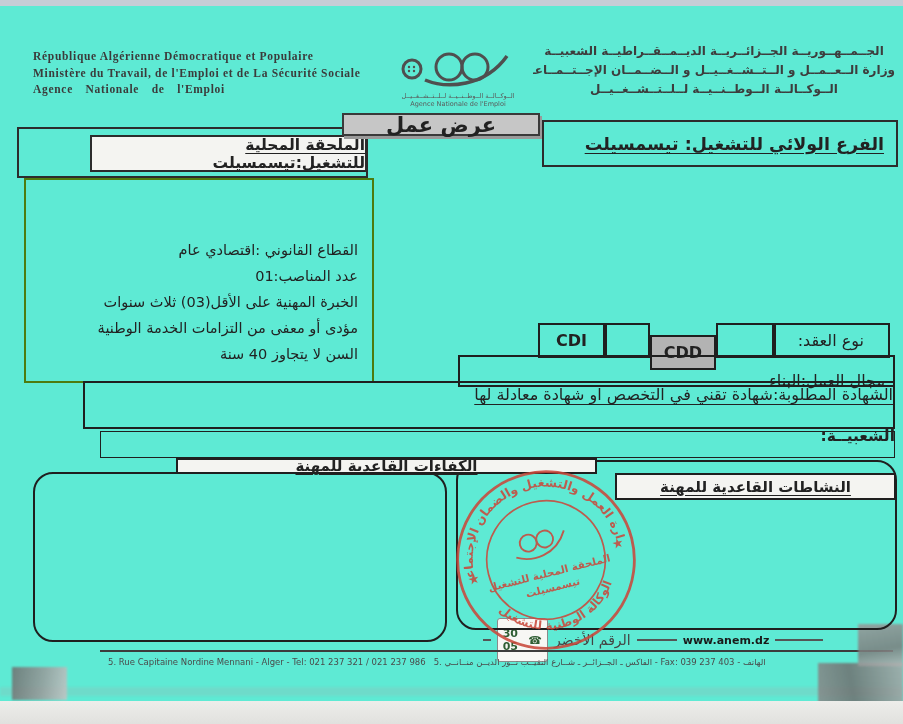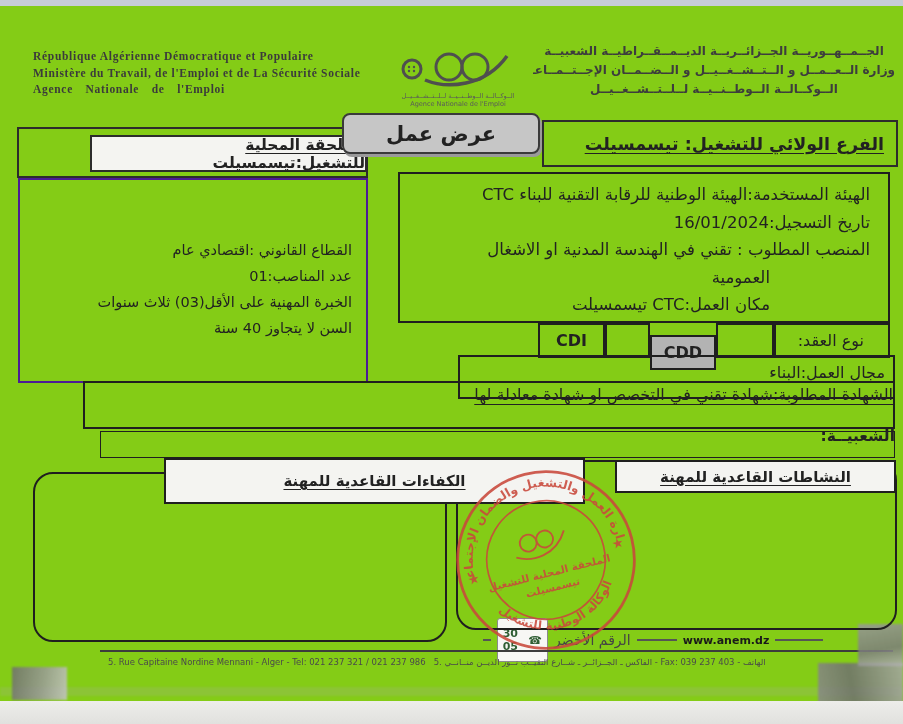--- a/index.html
+++ b/index.html
@@ -1,63 +1,63 @@
 <!DOCTYPE html>
 <html><head>
 <meta charset="utf-8">
 <style>
   * { box-sizing: border-box; margin: 0; padding: 0; }
   body { background:#888; font-family:"DejaVu Sans", sans-serif; }
-  .page { position:relative; width:903px; height:724px; background:#84cc16; overflow:hidden; color:#222; margin:0 auto;text-decoration:underline; }
+  .page { position:relative; width:903px; height:724px; background:#5eead4; overflow:hidden; color:#222; margin:0 auto;text-decoration:underline; }
   .abs { position:absolute; }
 
   .topstrip { top:0; left:0; width:903px; height:6px; background:#c7cdd6; }
 
   
   .lh-fr { left:33px; top:48px; width:345px; font-family:"Liberation Serif", serif; font-weight:bold; font-size:11.5px; line-height:16.5px; letter-spacing:.7px; color:#3b3b3b; }
   .lh-fr .wide { word-spacing:9px; }
   .lh-ar { right:8px; top:42px; width:362px; direction:rtl; text-align:center; font-weight:bold; font-size:12px; line-height:19px; color:#3d3d3d; white-space:nowrap; overflow:hidden; }
   .logo { left:388px; top:42px; width:140px; text-align:center; }
   .logo .cap { font-size:6.5px; color:#5a5a5a; line-height:8px; }
 
   
   .annex-outer { left:17px; top:127px; width:351px; height:51px; border:2px solid #2c2c2c; }
   .annex-inner { left:90px; top:135px; width:277px; height:37px; border:2px solid #2c2c2c; display:flex; align-items:center; justify-content:center; direction:rtl; font-weight:bold; font-size:15.5px; background:#f4f4f1; }
   .annex-inner span, .wilaya-box span { text-decoration:underline; text-underline-offset:3px; }
-  .offer-tab { left:342px; top:113px; width:198px; height:41px; background:#c6c6c6; border:2px solid #3a3a3a; border-radius:8px; box-shadow:2px 3px 0 #9a9a9a; display:flex; align-items:center; justify-content:center; font-size:21px; font-weight:bold; z-index:2; }
+  .offer-tab { left:342px; top:113px; width:198px; height:23px; background:#c6c6c6; border:2px solid #3a3a3a; border-radius:0; box-shadow:2px 3px 0 #9a9a9a; display:flex; align-items:center; justify-content:center; font-size:21px; font-weight:bold; z-index:2; }
   .wilaya-box { left:542px; top:120px; width:356px; height:47px; border:2px solid #2c2c2c; display:flex; align-items:center; padding:12px 12px; direction:rtl; font-weight:bold; font-size:17.5px; }
 
   
   .employer-box { left:398px; top:172px; width:492px; height:151px; border:2px solid #1f1f1f; direction:rtl; padding:7px 18px 0 8px; font-size:16.5px; line-height:27.5px; }
   .employer-box div { white-space:nowrap; }
   .employer-box .indent { padding-right:100px; }
 
   
-  .conditions-box { left:18px; top:178px; width:350px; height:205px; border:2px solid #4c1d95; direction:rtl; padding:57px 14px 0 6px; font-size:14.5px; line-height:26px; text-align:right; }
+  .conditions-box { left:24px; top:178px; width:350px; height:205px; border:2px solid #4d7c0f; direction:rtl; padding:57px 14px 0 6px; font-size:14.5px; line-height:26px; text-align:right; }
   .conditions-box div { white-space:nowrap; }
 
   
   .contract-row { left:538px; top:323px; width:352px; height:35px; display:flex; direction:rtl; }
   .contract-row .cell { border:2px solid #1f1f1f; height:35px; display:flex; align-items:center; justify-content:center; font-size:16px; }
   .ct-label { width:116px; justify-content:flex-start !important; padding-right:24px; direction:rtl; }
   .ct-sp1 { width:58px; } .ct-sp2 { width:45px; }
   .ct-cdd { width:66px; background:#b3b3b3; font-weight:bold;margin-top:12px; }
   .ct-cdi { width:67px; font-weight:bold; }
 
-  .field-box { left:458px; top:355px; width:437px; height:44px; border:2px solid #1f1f1f; direction:rtl; padding:6px 8px; font-size:16px; white-space:nowrap; }
+  .field-box { left:458px; top:355px; width:437px; height:32px; border:2px solid #1f1f1f; direction:rtl; padding:14px 8px; font-size:16px; white-space:nowrap; }
   .degree-box { left:83px; top:381px; width:812px; height:48px; border:2px solid #1f1f1f; direction:rtl; padding:2px 0; font-size:16px; white-space:nowrap; }
   .degree-box span { text-decoration:underline; text-underline-offset:4px; }
 
   .benefits-box { left:100px; top:431px; width:795px; height:27px; border:1.5px solid #1f1f1f; }
   .benefits-label { right:8px; top:427px; direction:rtl; font-weight:bold; font-size:15.5px; }
 
   .sec-header { border:2px solid #1f1f1f; background:#f4f4f1; display:flex; align-items:center; justify-content:center; font-weight:bold; font-size:15px; direction:rtl; z-index:2; }
   .sec-header span { text-decoration:underline; text-underline-offset:3px; }
-  .activities-header { left:615px; top:460px; width:281px; height:33px; }
-  .competencies-header { left:164px; top:458px; width:421px; height:46px; }
+  .activities-header { left:615px; top:473px; width:281px; height:27px; }
+  .competencies-header { left:176px; top:458px; width:421px; height:16px; }
   .activities-panel { left:456px; top:460px; width:441px; height:170px; border:2px solid #1f1f1f; border-radius:20px; z-index:1; }
   .competencies-panel { left:33px; top:472px; width:414px; height:170px; border:2px solid #1f1f1f; border-radius:20px; z-index:1; }
 
   
   .stamp { left:450px; top:466px; width:192px; height:188px; transform:rotate(-14deg); opacity:.88; z-index:3; }
 
   
   .footer-rule { left:100px; top:650px; width:793px; height:2px; background:#3c3c3c; }
   .footer-mid { left:483px; top:630px; width:340px; height:20px; display:flex; align-items:center; gap:6px; }
   .dash { height:2px; background:#555; }
@@ -115,32 +115,26 @@
   <div class="abs annex-inner">
     <span>الملحقة المحلية للتشغيل:تيسمسيلت</span>
   </div>
   <div class="abs offer-tab">
     <span>عرض عمل</span>
   </div>
   <div class="abs wilaya-box">
     <span>الفرع الولائي للتشغيل: تيسمسيلت</span>
   </div>
 
-  <div class="abs employer-box">
-    <div>الهيئة المستخدمة:الهيئة الوطنية للرقابة التقنية للبناء CTC</div>
-    <div>تاريخ التسجيل:16/01/2024</div>
-    <div>المنصب المطلوب : تقني في  الهندسة المدنية  او الاشغال</div>
-    <div class="indent">العمومية</div>
-    <div class="indent">مكان العمل:CTC تيسمسيلت</div>
-  </div>
 
   <div class="abs conditions-box">
     <div>القطاع القانوني :اقتصادي  عام</div>
     <div>عدد المناصب:01</div>
     <div>الخبرة المهنية على الأقل(03) ثلاث سنوات</div>
+    <div>مؤدى أو معفى من التزامات الخدمة الوطنية</div>
     <div>السن لا يتجاوز 40 سنة</div>
   </div>
 
   <div class="abs contract-row">
     <div class="cell ct-label">نوع العقد:</div>
     <div class="cell ct-sp1"></div>
     <div class="cell ct-cdd">CDD</div>
     <div class="cell ct-sp2"></div>
     <div class="cell ct-cdi">CDI</div>
   </div>

